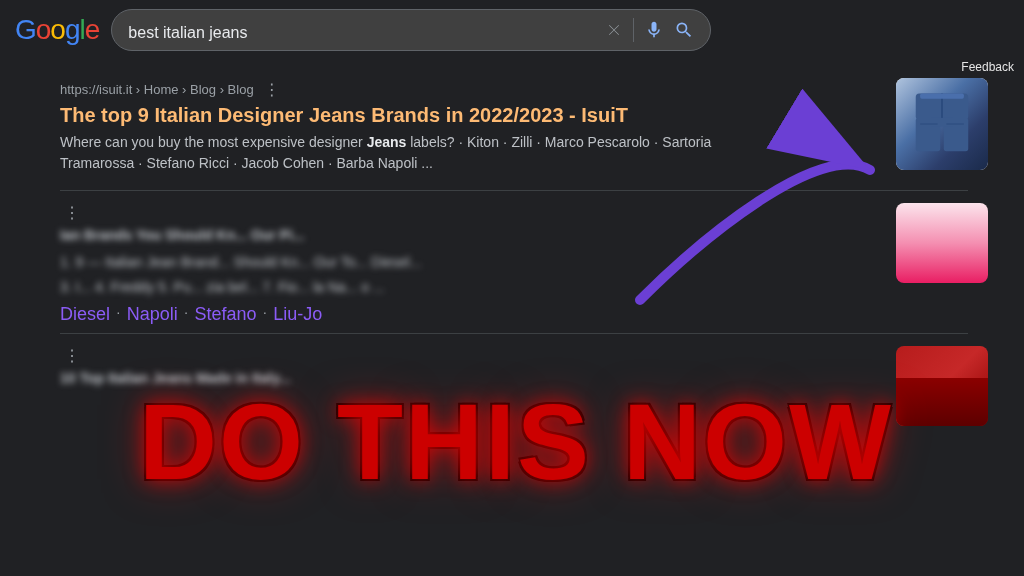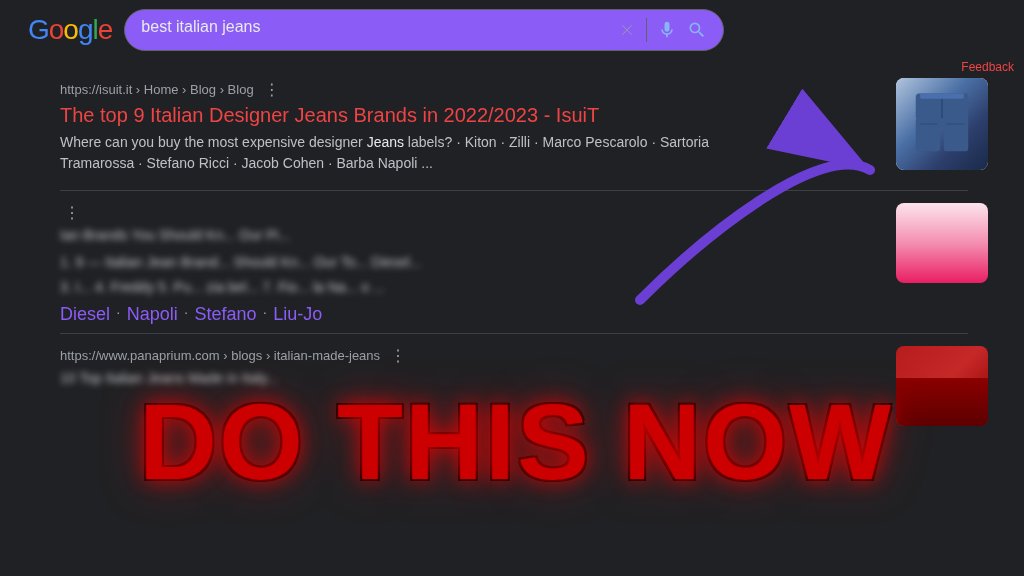--- a/index.html
+++ b/index.html
@@ -10,21 +10,21 @@
       font-family: Arial, sans-serif;
       overflow: hidden;
       position: relative;
     }
 
     
     .top-bar {
       display: flex;
       align-items: center;
       background-color: #202124;
-      padding: 10px 28px;
+      padding: 10px 15px;
       gap: 12px;
       height: 60px;
     }
 
     .google-logo {
       font-size: 28px;
       font-weight: 400;
       color: #fff;
       letter-spacing: -1px;
       flex-shrink: 0;
@@ -32,22 +32,22 @@
     }
     .google-logo span.g-blue { color: #4285f4; }
     .google-logo span.g-red { color: #ea4335; }
     .google-logo span.g-yellow { color: #fbbc05; }
     .google-logo span.g-blue2 { color: #4285f4; }
     .google-logo span.g-green { color: #34a853; }
     .google-logo span.g-red2 { color: #ea4335; }
 
     .search-bar {
       display: flex;
-      align-items: flex-start;
-      background-color: #8b5cf6;
+      align-items: flex-end;
+      background-color: #404040;
       border-radius: 24px;
       flex: 1;
       max-width: 600px;
       padding: 8px 16px;
       gap: 8px;
       border: 1px solid #5f6368;
     }
 
     .search-input {
       flex: 1;
@@ -80,21 +80,21 @@
     }
     .search-icon-btn {
       color: #8ab4f8;
     }
 
     
     .feedback-text {
       position: absolute;
       top: 60px;
       right: 10px;
-      color: #ef4444;
+      color: #e5e5e5;
       font-size: 12px;
     }
 
     
     .results-area {
       padding: 8px 56px 0 60px;
     }
 
     
     .result-card {
@@ -112,38 +112,38 @@
     }
 
     .result-url .more-btn {
       color: #9aa0a6;
       cursor: pointer;
       font-size: 16px;
       margin-left: 4px;
     }
 
     .result-title {
-      color: #ef4444;
+      color: #fdba74;
       font-size: 20px;
-      font-weight: 400;
+      font-weight: 700;
       margin-bottom: 4px;
       cursor: pointer;
       line-height: 1.3;
     }
 
     .result-snippet {
       color: #bdc1c6;
       font-size: 14px;
       line-height: 1.5;
       max-width: 680px;
     }
 
     .result-snippet strong {
       color: #e8eaed;
-      font-weight: 400;
+      font-weight: 700;
     }
 
     
     .thumbnail {
       position: absolute;
       right: -20px;
       top: 10px;
       width: 92px;
       height: 92px;
       border-radius: 8px;
@@ -377,21 +377,20 @@
 
     <div class="result-card-2-thumbnail">
       <div class="result-card-2-thumbnail-inner"></div>
     </div>
   </div>
 
   <hr class="divider">
 
   <div class="result-card-3">
     <div class="result-url">
-      <span>https://www.panaprium.com › blogs › italian-made-jeans</span>
       <span class="more-btn">⋮</span>
     </div>
     <div class="result-title blurred-text">10 Top Italian Jeans Made in Italy...</div>
 
     <div class="result-card-3-thumbnail">
       <div class="result-card-3-thumbnail-inner">
         <div style="width:100%; height:60%; background: linear-gradient(180deg, #8b0000 0%, #5d0000 100%);"></div>
       </div>
     </div>
   </div>

